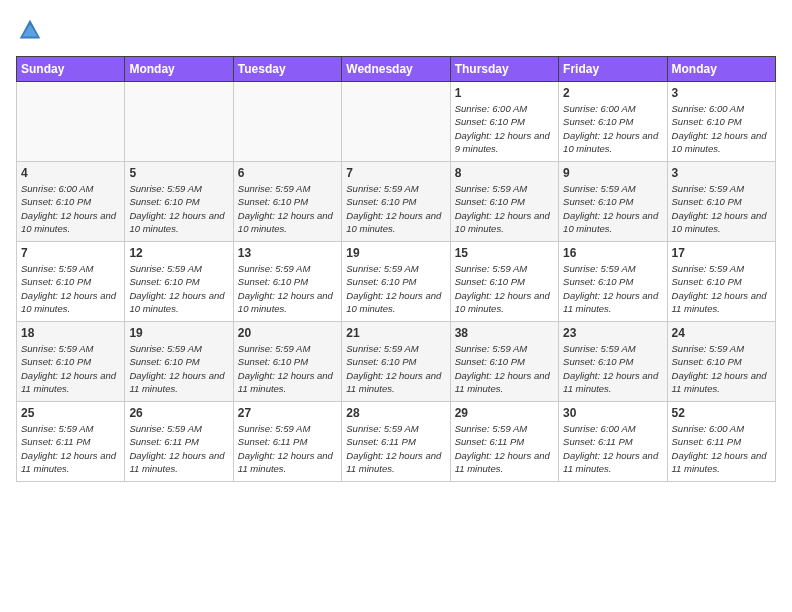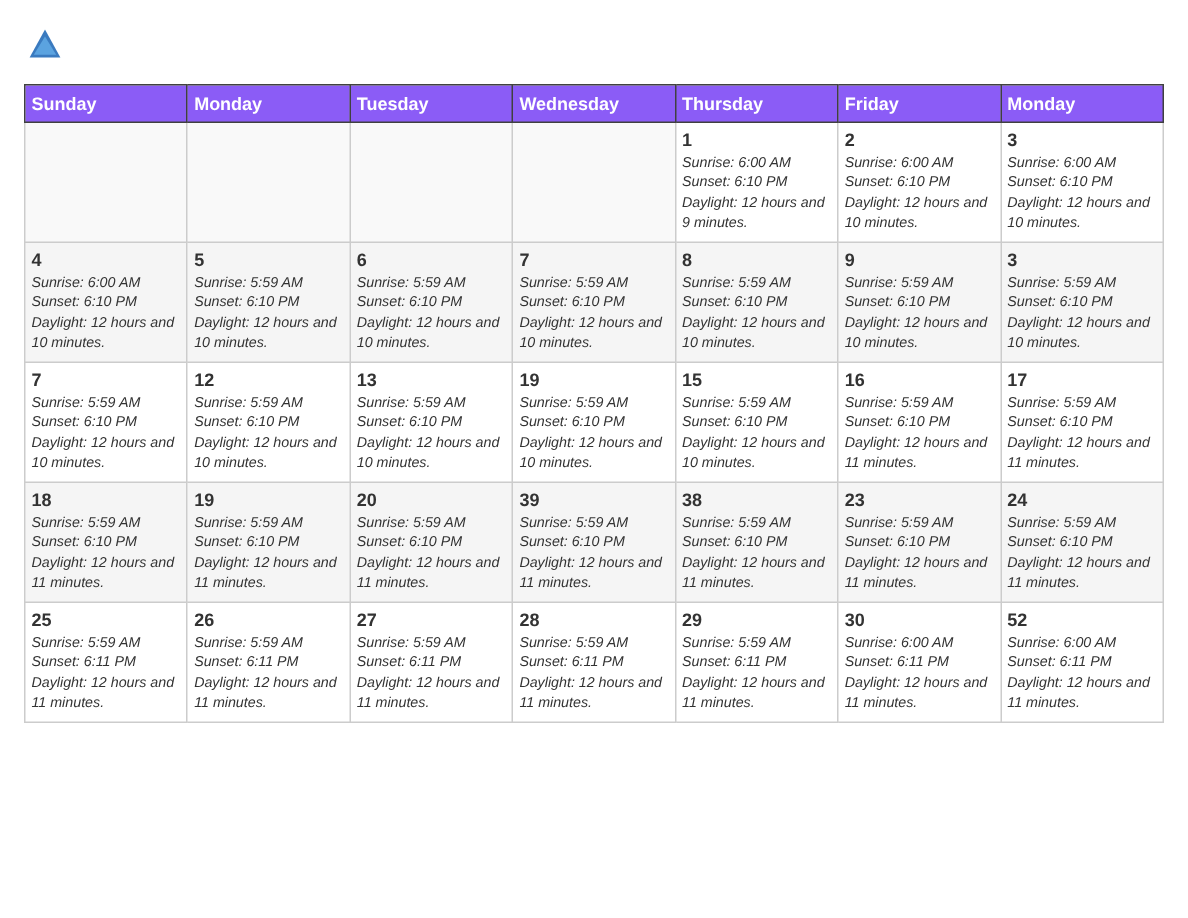--- a/index.html
+++ b/index.html
@@ -264,21 +264,21 @@
 and 11 minutes.</div>
         </td>
         <td>
           <span class="day-num">20</span>
           <div class="day-info">Sunrise: 5:59 AM
 Sunset: 6:10 PM
 Daylight: 12 hours
 and 11 minutes.</div>
         </td>
         <td>
-          <span class="day-num">39</span>
+          <span class="day-num">21</span>
           <div class="day-info">Sunrise: 5:59 AM
 Sunset: 6:10 PM
 Daylight: 12 hours
 and 11 minutes.</div>
         </td>
         <td>
           <span class="day-num">38</span>
           <div class="day-info">Sunrise: 5:59 AM
 Sunset: 6:10 PM
 Daylight: 12 hours

